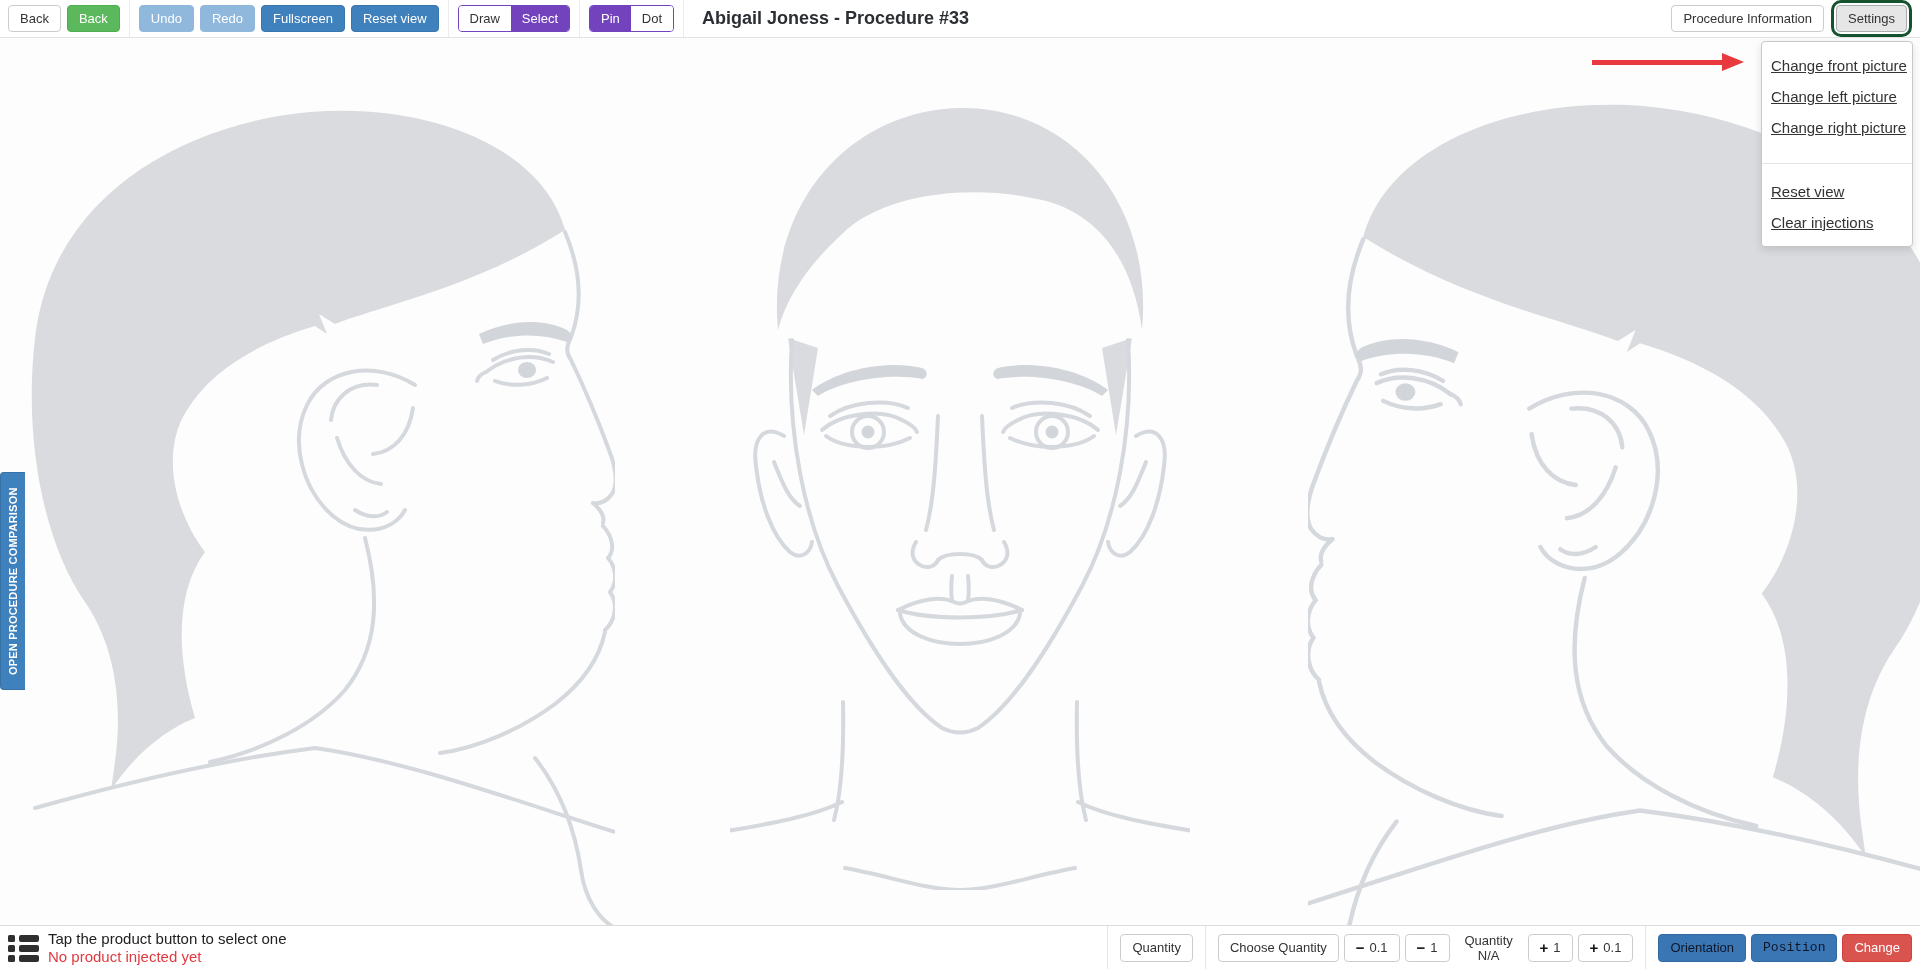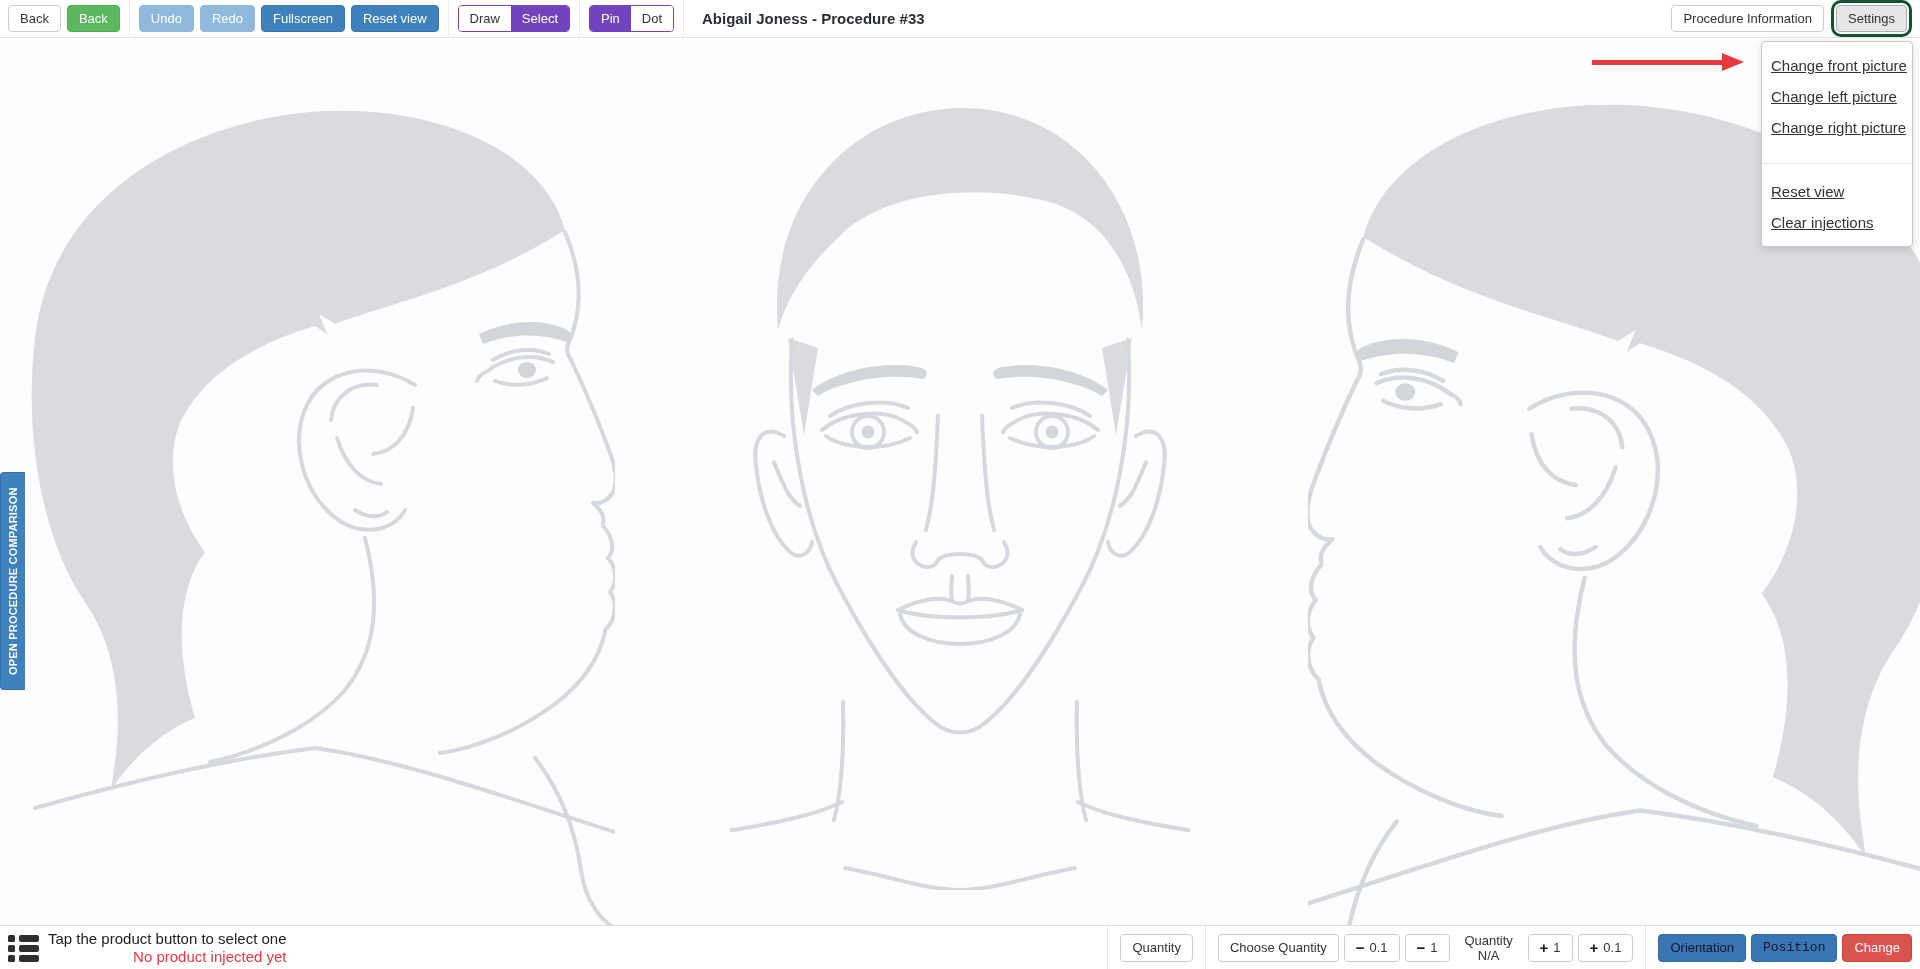--- a/index.html
+++ b/index.html
@@ -16,21 +16,21 @@
          border:1px solid transparent; cursor:pointer; white-space:nowrap;
          font-family:"Liberation Sans", sans-serif; }
   .btn-default   { background:#fff; border-color:#ccc; color:#333; }
   .btn-green     { background:#5cb85c; border-color:#4cae4c; color:#fff; }
   .btn-lightblue { background:#8fb8dc; border-color:#8fb8dc; color:#fff; }
   .btn-blue      { background:#3e81bc; border-color:#3877ae; color:#fff; }
   .btn-gray      { background:#e6e6e6; border-color:#adadad; color:#333; }
   .seg { display:flex; border:1px solid #7343bd; border-radius:4px; overflow:hidden; }
   .seg .btn { height:25px; border:none; border-radius:0; background:#fff; color:#333; }
   .seg .active { background:#7343bd; color:#fff; }
-  .proc-title { font-size:15px; font-weight:bold; color:#2b2f33; margin-left:9px; }
+  .proc-title { font-size:18px; font-weight:bold; color:#2b2f33; margin-left:9px; }
   .topbar-right { margin-left:auto; display:flex; align-items:center; gap:7px; }
   .settings-ring { border:3px solid #14532d; border-radius:10px; padding:2px;
                    display:inline-flex; }
 
   
   .canvas { position:relative; flex:1 1 auto; background:#fdfdfd; overflow:hidden; }
   .face-wrap { position:absolute; }
   .face-wrap svg { width:100%; height:100%; display:block; }
   .lines { stroke:#d5d8dd; stroke-width:4; fill:none; stroke-linecap:round; stroke-linejoin:round; }
   .fillart { fill:#d9dbdf; stroke:none; }
@@ -55,21 +55,21 @@
   
   .arrow-line { position:absolute; left:1592px; top:60px; width:132px; height:5px;
                 background:#e8393f; z-index:21; }
   .arrow-head { position:absolute; left:1722px; top:53px; width:0; height:0; z-index:21;
                 border-top:9px solid transparent; border-bottom:9px solid transparent;
                 border-left:22px solid #e8393f; }
 
   
   .bottombar { height:44px; background:#fff; border-top:1px solid #ddd; flex:0 0 auto;
                display:flex; align-items:center; padding:0 8px; gap:5px; }
-  .footer-left { display:flex; align-items:center; gap:9px;text-align:right; }
+  .footer-left { display:flex; align-items:center; gap:9px; }
   .hint-col { display:flex; flex-direction:column; line-height:18px; }
   .hint-main { font-size:15px; color:#212121; }
   .hint-status { font-size:15px; color:#e03a40; }
   .fspacer { flex:1 1 auto; }
   .fsep { width:1px; align-self:stretch; background:#e5e5e5; margin:0 7px; }
   .qty-glyph { font-weight:bold; font-size:15px; margin-right:5px; color:#111; }
   .qty-block { text-align:center; font-size:13px; color:#333; line-height:15px;
                margin:0 8px; min-width:52px; }
   .btn-footblue { background:#3a76b4; border-color:#32699f; color:#0f172a; }
   .btn-footred  { background:#d9534f; border-color:#d43f3a; color:#fff; }

